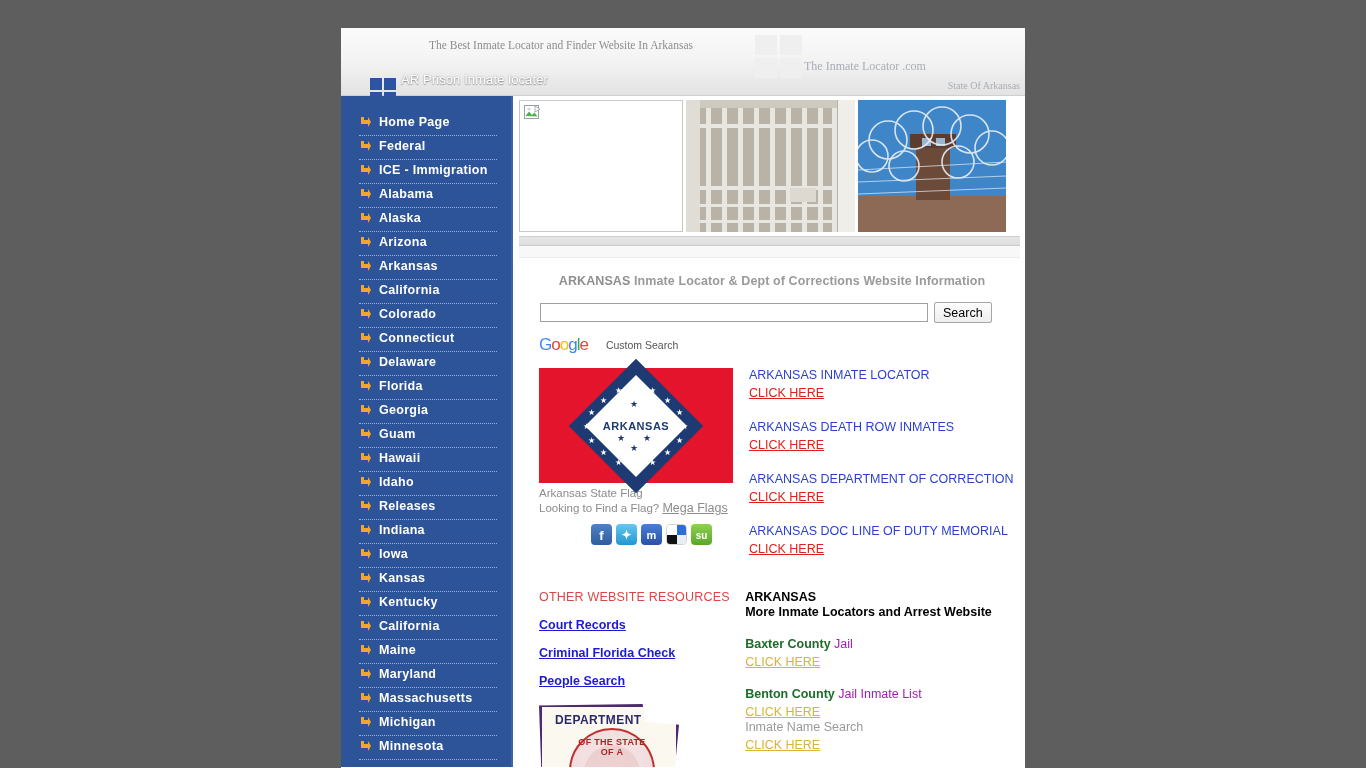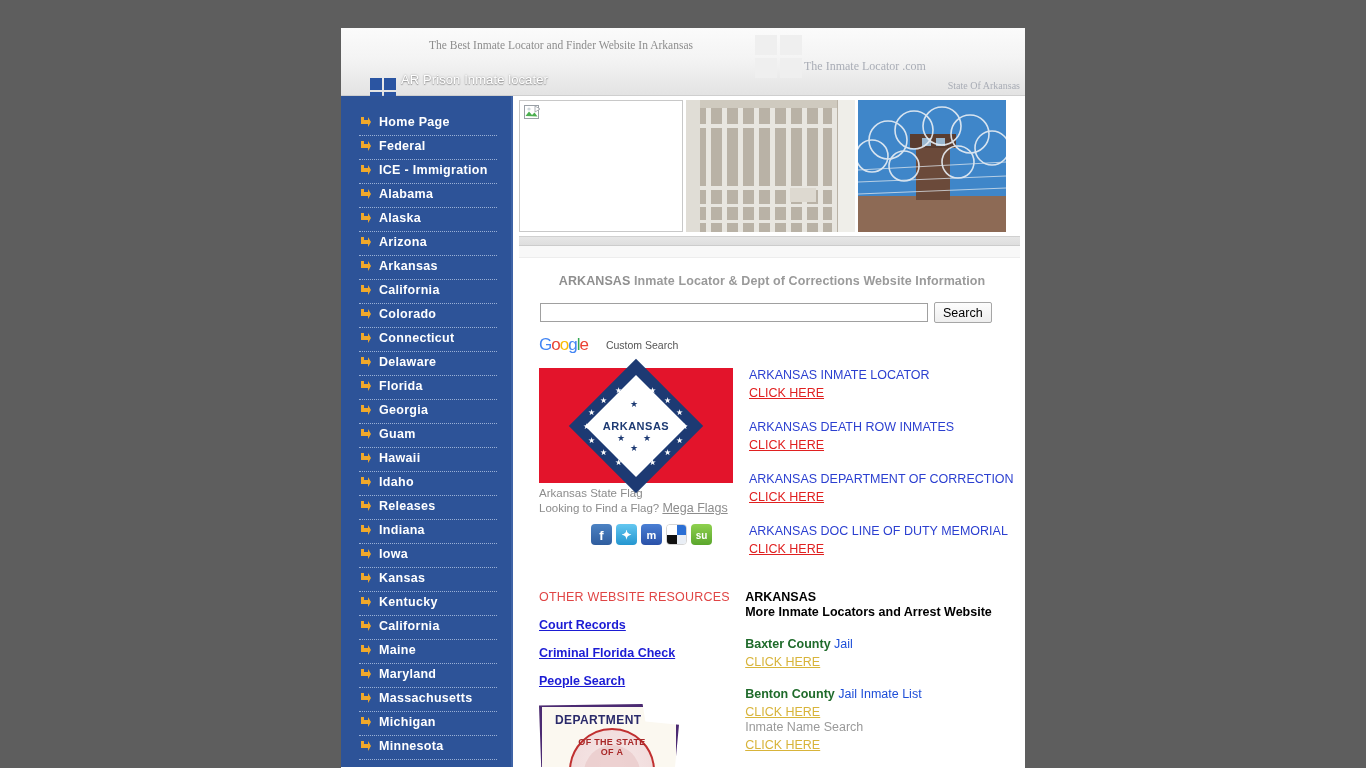--- a/index.html
+++ b/index.html
@@ -231,21 +231,21 @@
     position:absolute; left:30px; top:24px; width:86px; height:86px;
     border-radius:50%; border: 2px solid #c03030;
     background: radial-gradient(circle at 50% 45%, #f6e8e8 0%, #f2dede 60%, #edd2d2 100%);
   }
   #patch .sealtext { position:absolute; left:0; right:0; top:7px; text-align:center; font-size:9px; font-weight:bold; color:#a82828; letter-spacing:.3px;}
   #patch .sealcore { position:absolute; left:50%; top:52%; transform:translate(-50%,-50%); width:56px; height:56px; border-radius:50%; background:#e9c9c9; opacity:.75;}
 
   #ar-head { font-size:12.5px; font-weight:bold; color:#000; line-height:15px;}
   .county { margin-top: 14px; }
   .county-name { color:#1f6b2b; font-size:12.5px; font-weight:bold; }
-  .county-desc { color:#1d4ed8; font-size:12.5px; font-weight:normal;}
+  .county-desc { color:#a21caf; font-size:12.5px; font-weight:normal;}
   .county-line { color:#9a9a9a; font-size:12.5px; line-height:15px;}
   .click-yellow { color:#d8b43a; font-size:12.5px; text-decoration:underline; display:inline-block; line-height:15px;}
 </style>
 </head>
 <body>
 
 <div id="page">
 
   <div id="header">
     <div id="logo-squares">

